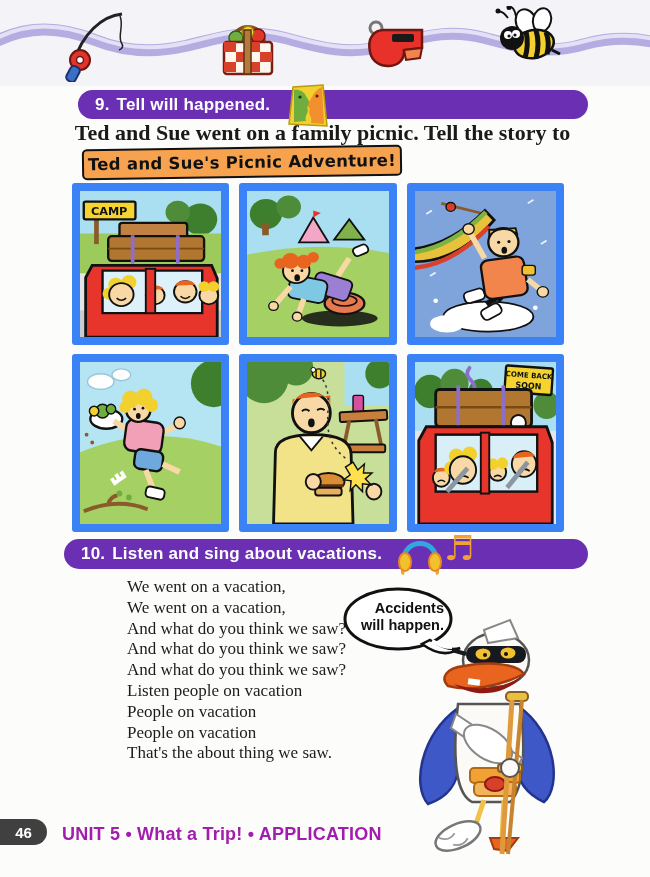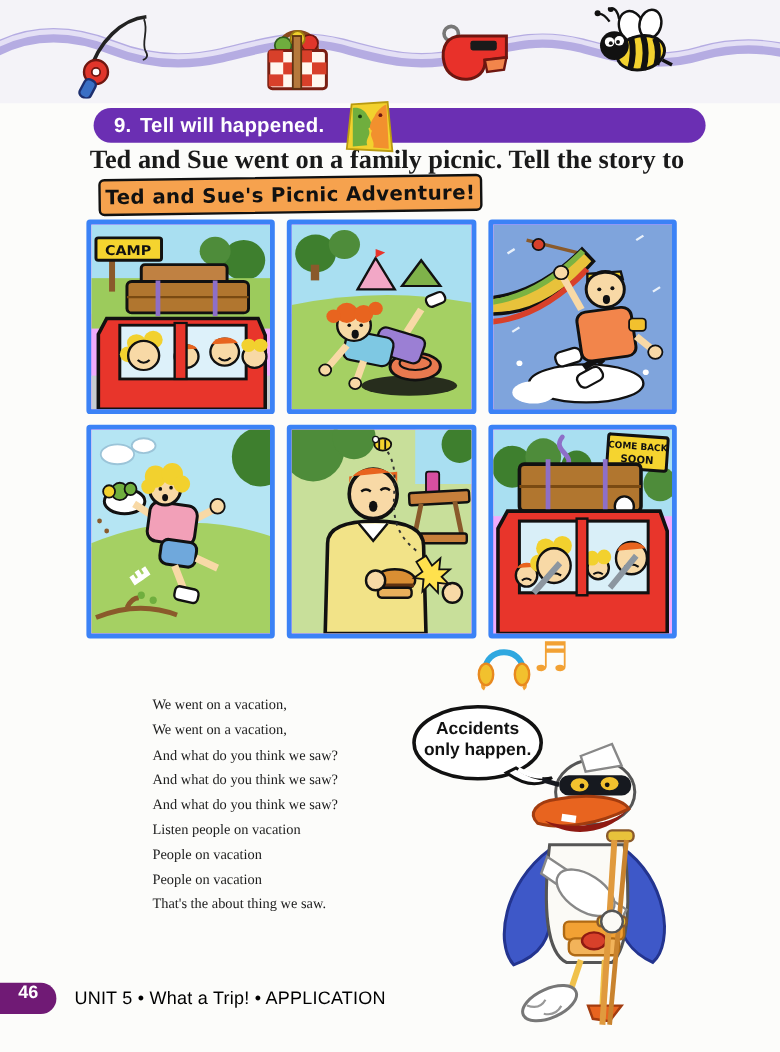--- a/index.html
+++ b/index.html
@@ -38,44 +38,44 @@
     display:flex; align-items:center; justify-content:center;
     font-family:"DejaVu Sans", sans-serif; font-weight:bold; font-size:16.5px; color:#111;
     letter-spacing:0.3px;
   }
   .panel-grid {
     position:absolute; top:183px; left:72px;
     display:grid; grid-template-columns:157px 158px 157px;
     grid-template-rows:162px 178px; column-gap:10px; row-gap:9px;
   }
   .panel {
-    border:4px solid #3b82f6; border-radius:3px; overflow:hidden; background:#f0abfc;text-align:right;
+    border:8px solid #3b82f6; border-radius:3px; overflow:hidden; background:#e5e5e5;text-align:right;
   }
   .panel svg { display:block; width:100%; height:100%; }
 
   .lyrics { position:absolute; top:577px; left:127px;
-    font-family:"Liberation Serif", serif; font-size:12px; color:#1c1c1c; }
+    font-family:"Liberation Serif", serif; font-size:17px; color:#1c1c1c; }
   .lyric-line { line-height:20.8px; white-space:nowrap; }
 
   .bubble { position:absolute; top:586px; left:342px; }
   .bubble-text {
-    position:absolute; top:600px; left:352px; width:92px; text-align:center;
+    position:absolute; top:600px; left:352px; width:92px; text-align:right;
     font-weight:bold; font-size:14.5px; color:#111; line-height:17px;
   }
   .duck { position:absolute; top:608px; left:396px; }
 
   .page-badge {
     position:absolute; top:819px; left:0; width:47px; height:26px;
-    background:#701a75; border-radius:0 13px 13px 0;
+    background:#404040; border-radius:0 13px 13px 0;
     color:#fff; font-weight:bold; font-size:15px;
-    display:flex; justify-content:center;
+    display:flex; align-items:center; justify-content:center;
   }
   .footer-text {
     position:absolute; top:824px; left:62px;
-    font-weight:normal; font-size:15px; color:#000000; letter-spacing:0.2px;
+    font-weight:bold; font-size:18px; color:#a21caf; letter-spacing:0.2px;
   }
 </style>
 </head>
 <body>
 
 <div class="page">
 
   <div class="topstrip">
     <svg class="wave-svg" width="650" height="86">
       <path d="M-12 46 C 20 26, 55 24, 95 40 C 120 50, 150 54, 185 46 C 220 38, 245 28, 285 38 C 315 46, 345 56, 385 46 C 420 38, 445 28, 485 38 C 515 46, 545 56, 585 44 C 615 36, 640 38, 662 44" fill="none" stroke="#b5ace2" stroke-width="12" stroke-linecap="round"></path>
@@ -342,20 +342,24 @@
         <path d="M84 117 q 4 -3 8 0" stroke="#111" stroke-width="1.6" fill="none"></path>
         <rect x="70" y="72" width="9" height="62" fill="#e8352b" stroke="#111" stroke-width="2"></rect>
         <circle cx="116" cy="104" r="13" fill="#f8d9a6" stroke="#111" stroke-width="2"></circle>
         <path d="M104 98 a 13 9 0 0 1 24 -2" fill="#e8641f"></path>
         <path d="M110 111 q 6 -4 12 0" stroke="#111" stroke-width="1.8" fill="none"></path>
         <path d="M34 132 L56 108 M98 128 L120 102" stroke="#8c96a0" stroke-width="5"></path>
       </svg>
     </div>
   </div>
 
+  <div class="banner banner10">
+    <span class="num">10.</span>
+    <span>Listen and sing about vacations.</span>
+  </div>
   <svg class="hp-icon" width="48" height="44">
     <path d="M8 28 C 8 6, 40 6, 40 28" fill="none" stroke="#2fa8e0" stroke-width="5"></path>
     <path d="M10 32 q -6 8 -2 10 M38 32 q 6 8 2 10" fill="none" stroke="#f2a134" stroke-width="3"></path>
     <ellipse cx="9" cy="30" rx="6" ry="9" fill="#f2c12e" stroke="#e8891f" stroke-width="2"></ellipse>
     <ellipse cx="39" cy="30" rx="6" ry="9" fill="#f2c12e" stroke="#e8891f" stroke-width="2"></ellipse>
   </svg>
   <div class="note-icon">♬</div>
 
   <div class="lyrics">
     <div class="lyric-line">We went on a vacation,</div>
@@ -369,21 +373,21 @@
     <div class="lyric-line">That's the about thing we saw.</div>
   </div>
 
   <svg class="bubble" width="122" height="84">
     <ellipse cx="56" cy="33" rx="53" ry="30" fill="#fff" stroke="#111" stroke-width="3"></ellipse>
     <path d="M88 54 Q 106 66 118 62 Q 102 74 80 58 Z" fill="#fff" stroke="#111" stroke-width="2.5"></path>
     <path d="M90 55 Q 100 61 110 61" stroke="#fff" stroke-width="4" fill="none"></path>
   </svg>
   <div class="bubble-text">
     <div>Accidents</div>
-    <div>only happen.</div>
+    <div>will happen.</div>
   </div>
 
   <svg class="duck" width="178" height="250" viewBox="0 0 178 250">
     <path d="M62 100 C 24 128, 16 178, 32 196 C 56 188, 62 172, 63 156 Z" fill="#3e58c8" stroke="#23348f" stroke-width="2.5"></path>
     <path d="M122 98 C 160 124, 166 178, 148 194 C 126 184, 120 168, 119 152 Z" fill="#3e58c8" stroke="#23348f" stroke-width="2.5"></path>
     <path d="M62 96 C 56 150, 60 186, 76 194 L 114 194 C 128 182, 130 140, 124 96 Z" fill="#fbfaf6" stroke="#555" stroke-width="2.5"></path>
     <path d="M60 106 L126 150 L119 164 L55 120 Z" fill="#fff" stroke="#888" stroke-width="2"></path>
     <ellipse cx="92" cy="136" rx="27" ry="15" fill="#fff" stroke="#888" stroke-width="2" transform="rotate(33 92 136)"></ellipse>
     <ellipse cx="100" cy="52" rx="33" ry="27" fill="#fbfaf6" stroke="#555" stroke-width="2.5"></ellipse>
     <polygon points="88,22 114,12 122,30 92,35" fill="#fff" stroke="#888" stroke-width="2"></polygon>

